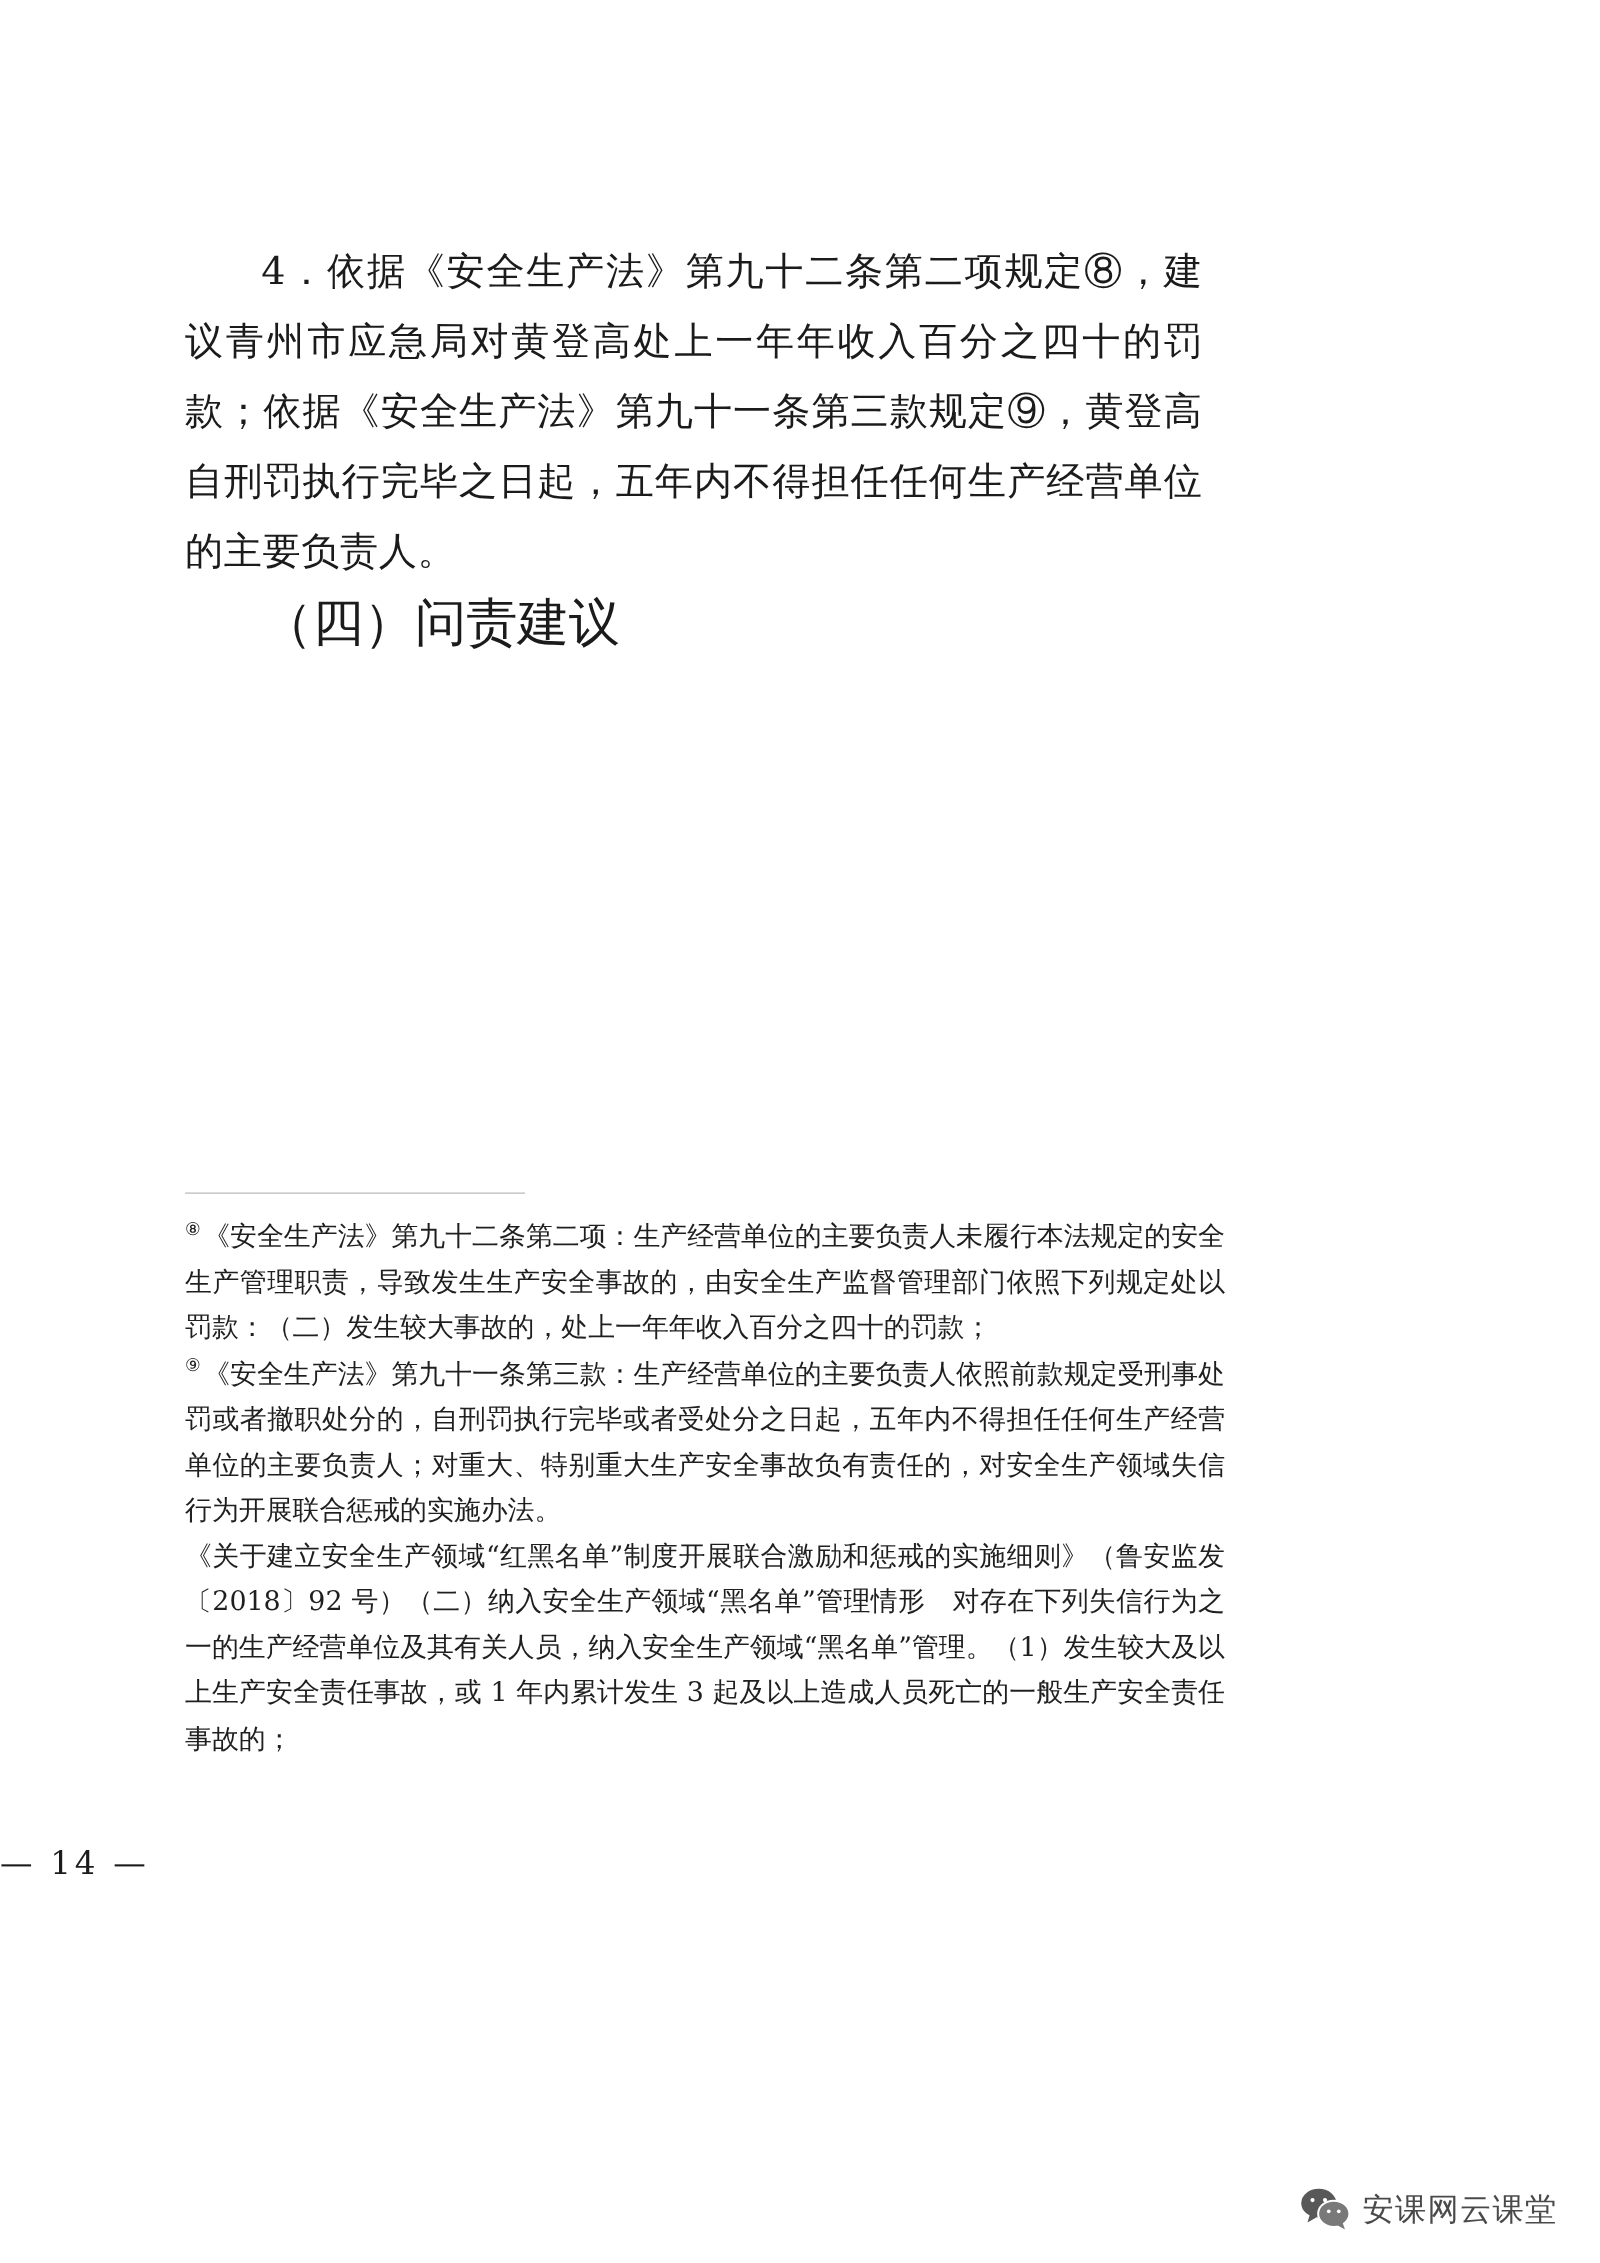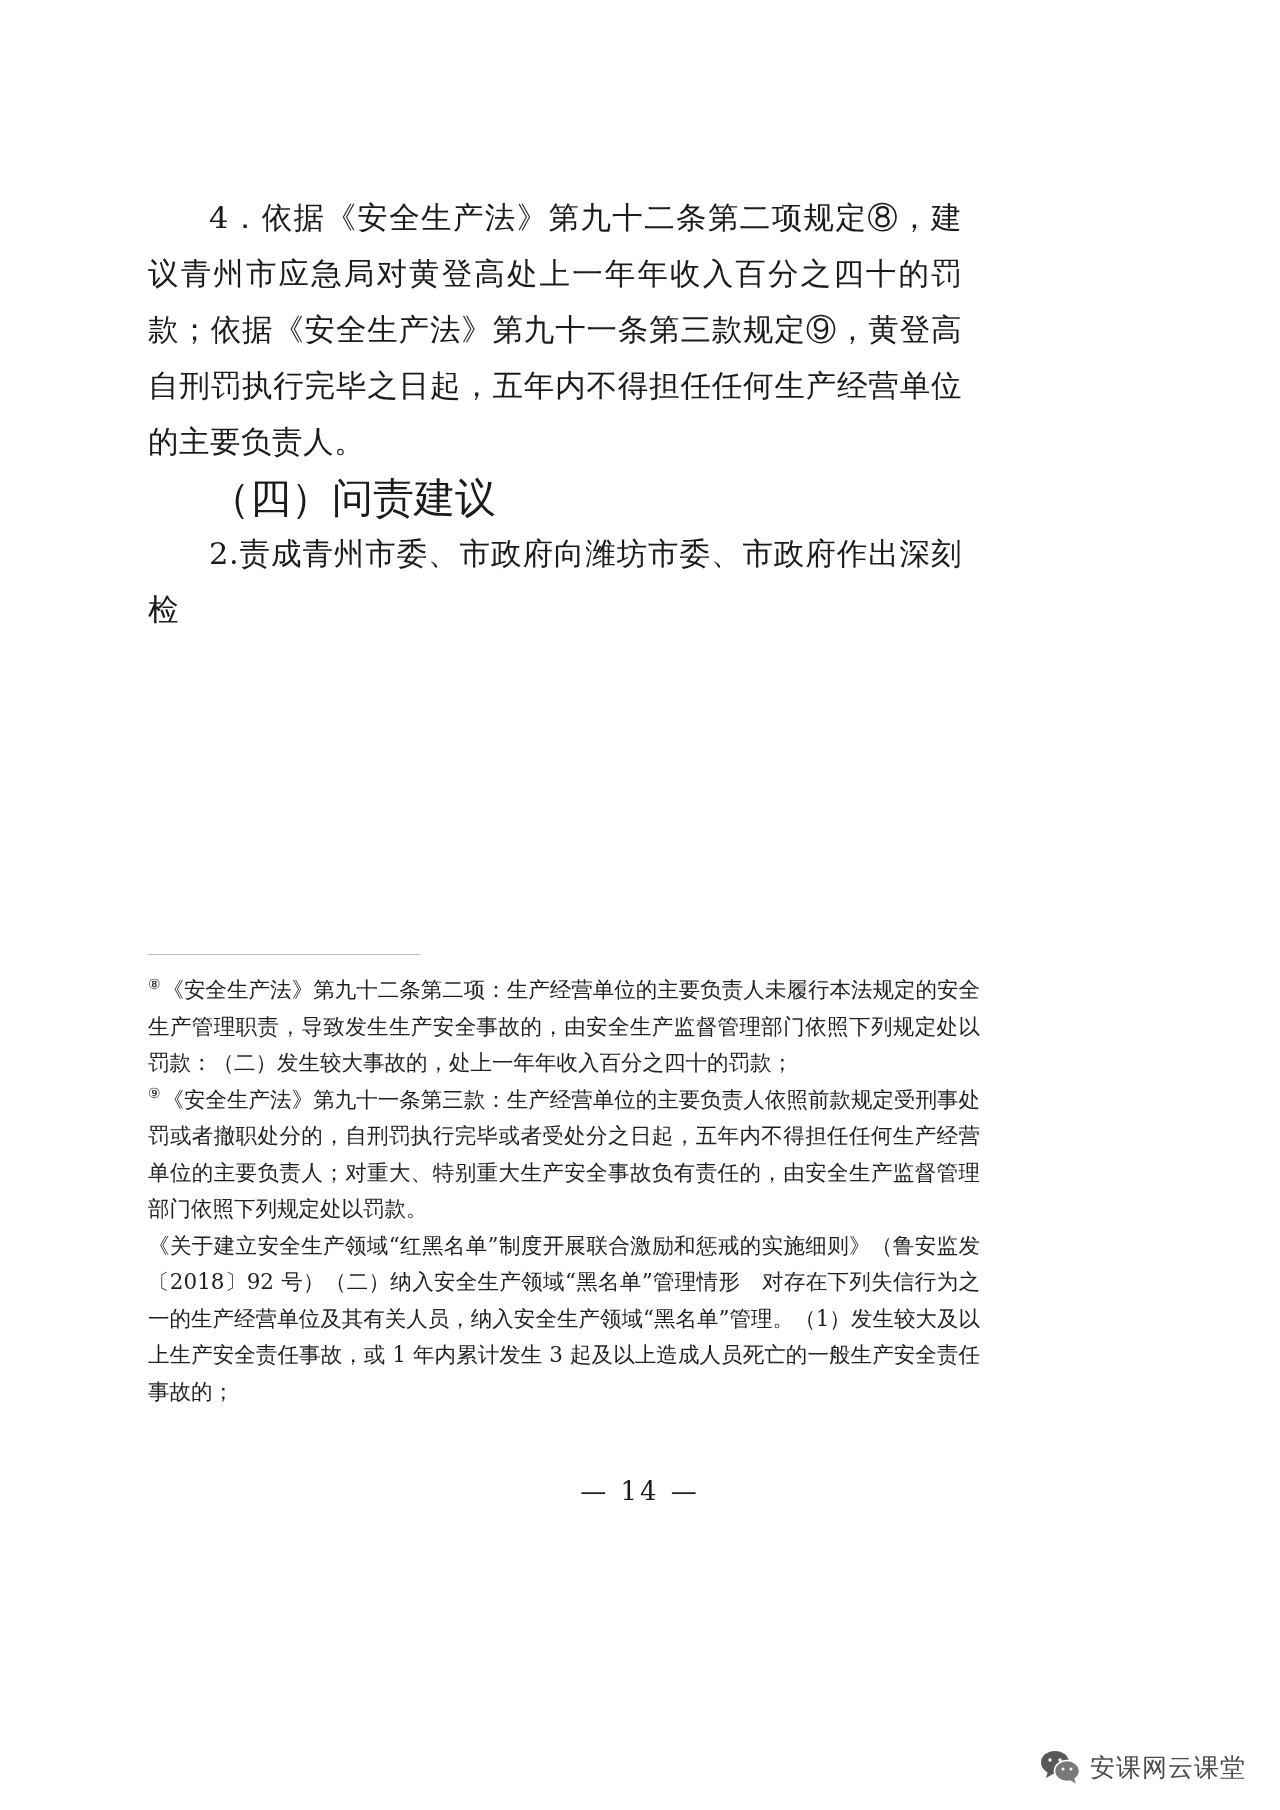--- a/index.html
+++ b/index.html
@@ -74,21 +74,21 @@
     font-size: 14px;
     vertical-align: super;
     line-height: 0;
     margin-right: 2px;
   }
   .page-number {
     position: absolute;
     left: 0;
     top: 1476px;
     width: 1280px;
-    text-align: center;
+    text-align: left;
     font-size: 26px;
     color: #1b1b1b;
     letter-spacing: 3px;
   }
   .watermark {
     position: absolute;
     right: 34px;
     bottom: 26px;
     display: flex;
     align-items: center;
@@ -109,28 +109,27 @@
   }
 </style>
 </head>
 <body>
 
 <div class="page">
 
   <div class="body-area">
     <p class="para indent">4．依据《安全生产法》第九十二条第二项规定⑧，建议青州市应急局对黄登高处上一年年收入百分之四十的罚款；依据《安全生产法》第九十一条第三款规定⑨，黄登高自刑罚执行完毕之日起，五年内不得担任任何生产经营单位的主要负责人。</p>
     <p class="heading">（四）问责建议</p>
-    <p class="para indent">2.责成青州市委、市政府向潍坊市委、市政府作出深刻检</p>
   </div>
 
   <div class="footnote-rule"></div>
 
   <div class="footnotes">
     <p class="fn"><span class="marker">⑧</span><span>《安全生产法》第九十二条第二项：生产经营单位的主要负责人未履行本法规定的安全生产管理职责，导致发生生产安全事故的，由安全生产监督管理部门依照下列规定处以罚款：（二）发生较大事故的，处上一年年收入百分之四十的罚款；</span></p>
-    <p class="fn"><span class="marker">⑨</span><span>《安全生产法》第九十一条第三款：生产经营单位的主要负责人依照前款规定受刑事处罚或者撤职处分的，自刑罚执行完毕或者受处分之日起，五年内不得担任任何生产经营单位的主要负责人；对重大、特别重大生产安全事故负有责任的，由安全生产监督管理部门依照下列规定处以罚款。</span></p>
+    <p class="fn"><span class="marker">⑨</span><span>《安全生产法》第九十一条第三款：生产经营单位的主要负责人依照前款规定受刑事处罚或者撤职处分的，自刑罚执行完毕或者受处分之日起，五年内不得担任任何生产经营单位的主要负责人；对重大、特别重大生产安全事故负有责任的，对安全生产领域失信行为开展联合惩戒的实施办法。</span></p>
     <p class="fn"><span>《关于建立安全生产领域“红黑名单”制度开展联合激励和惩戒的实施细则》（鲁安监发〔2018〕92 号）（二）纳入安全生产领域“黑名单”管理情形　对存在下列失信行为之一的生产经营单位及其有关人员，纳入安全生产领域“黑名单”管理。（1）发生较大及以上生产安全责任事故，或 1 年内累计发生 3 起及以上造成人员死亡的一般生产安全责任事故的；</span></p>
   </div>
 
   <div class="page-number">— 14 —</div>
 
   <div class="watermark">
     <span class="wm-logo">
       <svg width="40" height="34" viewBox="0 0 40 34" aria-hidden="true">
         <ellipse cx="15" cy="12.5" rx="14" ry="11.5" fill="#4a4a4a"></ellipse>
         <polygon points="8,21 6,28 13,24" fill="#4a4a4a"></polygon>

